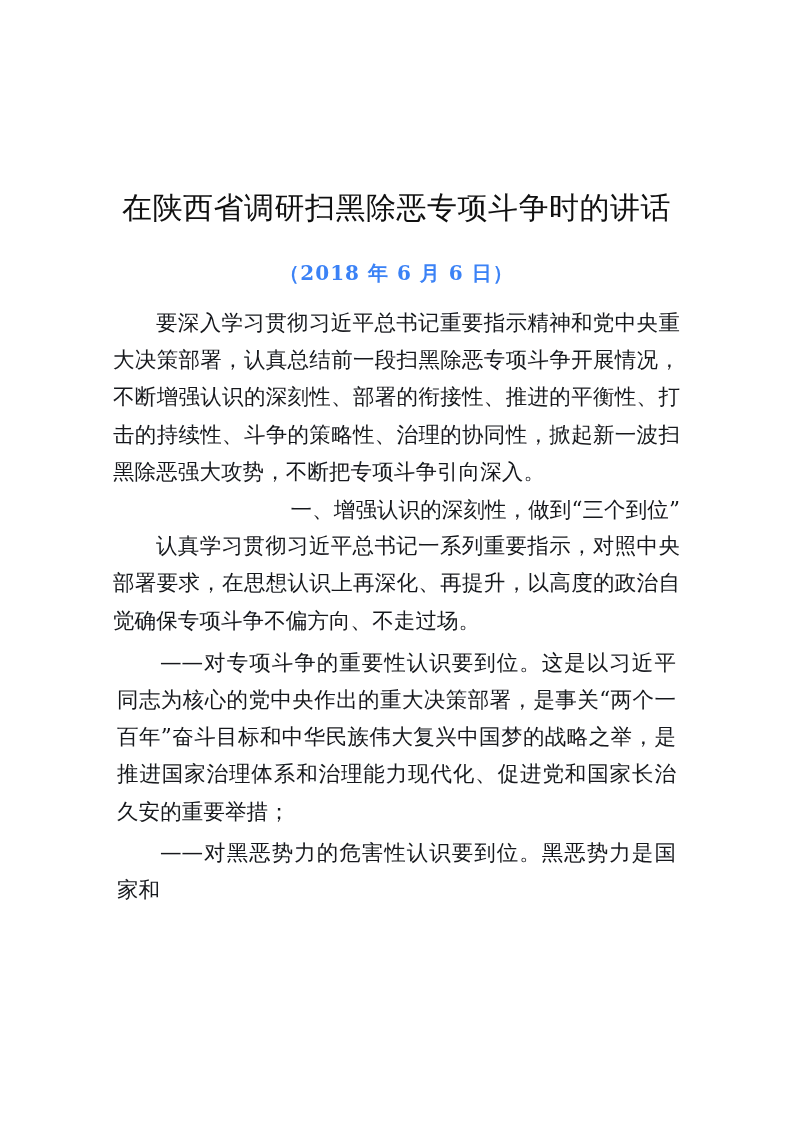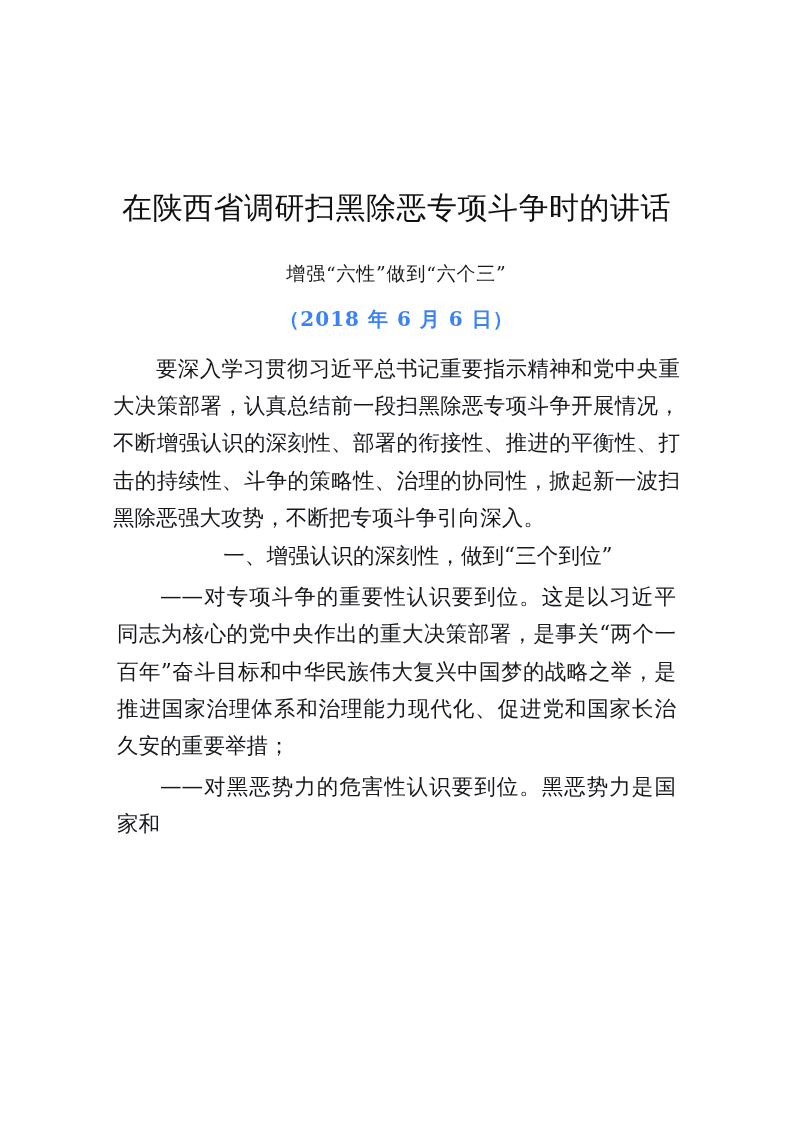--- a/index.html
+++ b/index.html
@@ -72,21 +72,21 @@
     letter-spacing: 0.1px;
     word-break: break-all;
   }
 
   .section-head {
     font-family: "DejaVu Serif", "Liberation Serif", serif;
     font-size: 21.5px;
     line-height: 37.2px;
     font-weight: 400;
     color: #16181c;
-    text-align: center;
+    text-align: right;
     text-indent: 43px;
     margin: 0;
     letter-spacing: 0.1px;
   }
 
   .dash-para {
     font-family: "DejaVu Serif", "Liberation Serif", serif;
     font-size: 21.5px;
     line-height: 37.2px;
     font-weight: 400;
@@ -100,27 +100,27 @@
   }
 </style>
 </head>
 <body>
 
 <div class="page">
   <div class="content">
 
     <h1 class="doc-title">在陕西省调研扫黑除恶专项斗争时的讲话</h1>
 
-    <div class="doc-subtitle">增强“六性”做到“六个三”</div>
 
     <div class="doc-date">（2018 年 6 月 6 日）</div>
 
     <p class="body-para">要深入学习贯彻习近平总书记重要指示精神和党中央重大决策部署，认真总结前一段扫黑除恶专项斗争开展情况，不断增强认识的深刻性、部署的衔接性、推进的平衡性、打击的持续性、斗争的策略性、治理的协同性，掀起新一波扫黑除恶强大攻势，不断把专项斗争引向深入。</p>
 
     <p class="section-head">一、增强认识的深刻性，做到“三个到位”</p>
 
+    <p class="body-para">认真学习贯彻习近平总书记一系列重要指示，对照中央部署要求，在思想认识上再深化、再提升，以高度的政治自觉确保专项斗争不偏方向、不走过场。</p>
 
     <p class="dash-para">——对专项斗争的重要性认识要到位。这是以习近平同志为核心的党中央作出的重大决策部署，是事关“两个一百年”奋斗目标和中华民族伟大复兴中国梦的战略之举，是推进国家治理体系和治理能力现代化、促进党和国家长治久安的重要举措；</p>
 
     <p class="dash-para">——对黑恶势力的危害性认识要到位。黑恶势力是国家和</p>
 
   </div>
 </div>
 
 </body></html>

